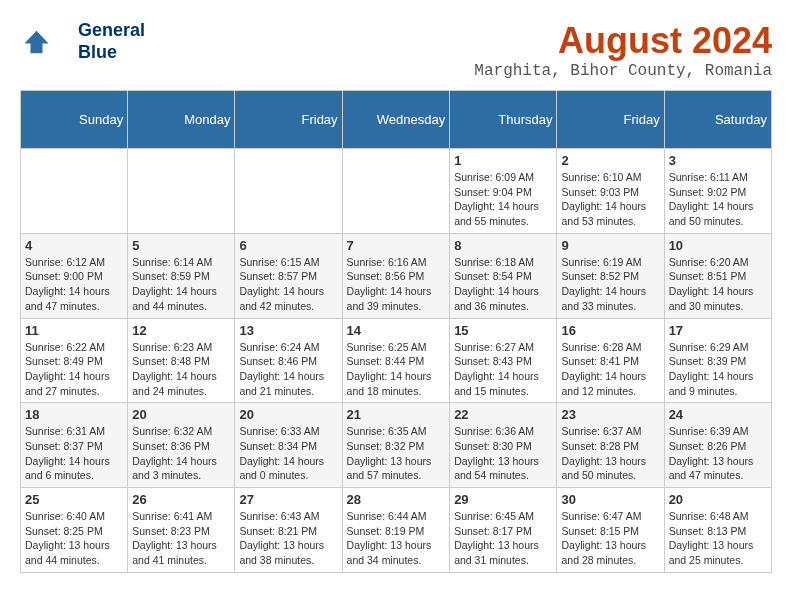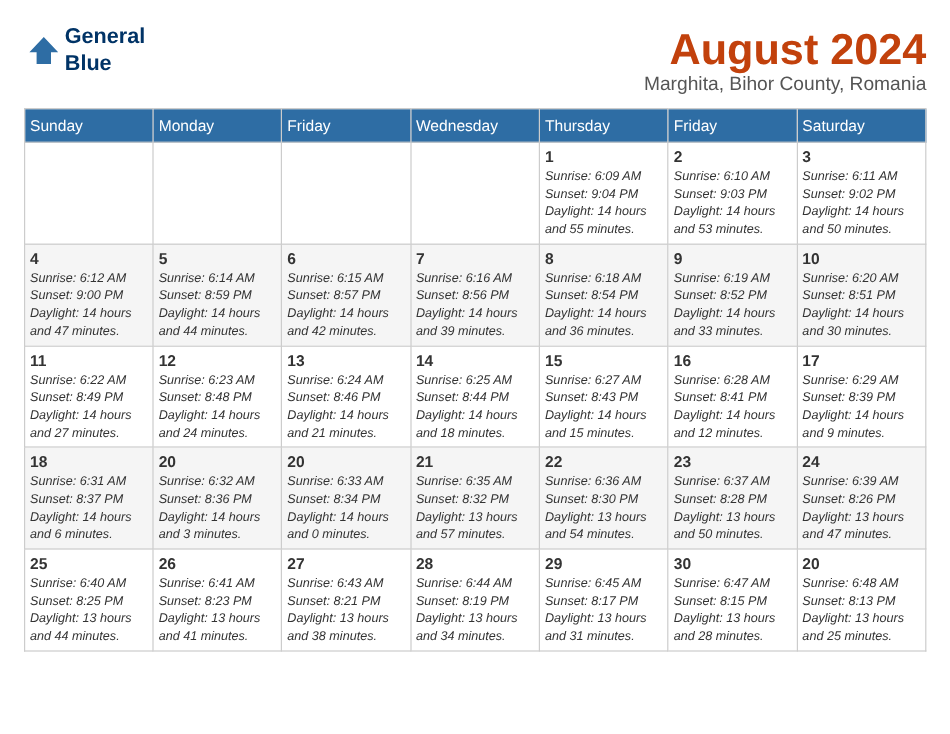--- a/index.html
+++ b/index.html
@@ -18,48 +18,50 @@
     }
     .logo {
       display: flex;
       align-items: center;
     }
     .logo-text {
       font-size: 18px;
       font-weight: bold;
       color: #003366;
       line-height: 1.2;
+      margin-left: 24px;
     }
     .logo-icon {
       width: 30px;
       height: 30px;
       margin-right: 4px;
     }
     .title-section {
       text-align: right;
     }
     .month-year {
       font-size: 36px;
       font-weight: bold;
       color: #c2410c;
     }
     .location {
       font-size: 16px;
       color: #555;
+      font-family: Liberation Mono, monospace;
     }
     .calendar {
       width: 100%;
       border-collapse: collapse;
       font-size: 11px;
     }
     .calendar thead tr th {
       background-color: #2e6da4;
       color: white;
-      padding: 6px 4px;
-      text-align: left;
+      padding: 21px 4px;
+      text-align: right;
       font-size: 13px;
       font-weight: normal;
       border: 1px solid #ccc;
     }
     .calendar tbody tr td {
       border: 1px solid #ccc;
       vertical-align: top;
       padding: 4px;
       width: 108px;
       min-height: 80px;
@@ -72,21 +74,20 @@
       font-size: 13px;
       font-weight: bold;
       color: #333;
       display: block;
       margin-bottom: 2px;
     }
     .day-info {
       color: #333;
       line-height: 1.4;
       font-size: 10.5px;
-      font-style: italic;
     }
     .empty-cell {
       background: #fff !important;
     }
   </style>
 </head>
 <body>
 
 <div class="header-section">
   <div class="logo">

